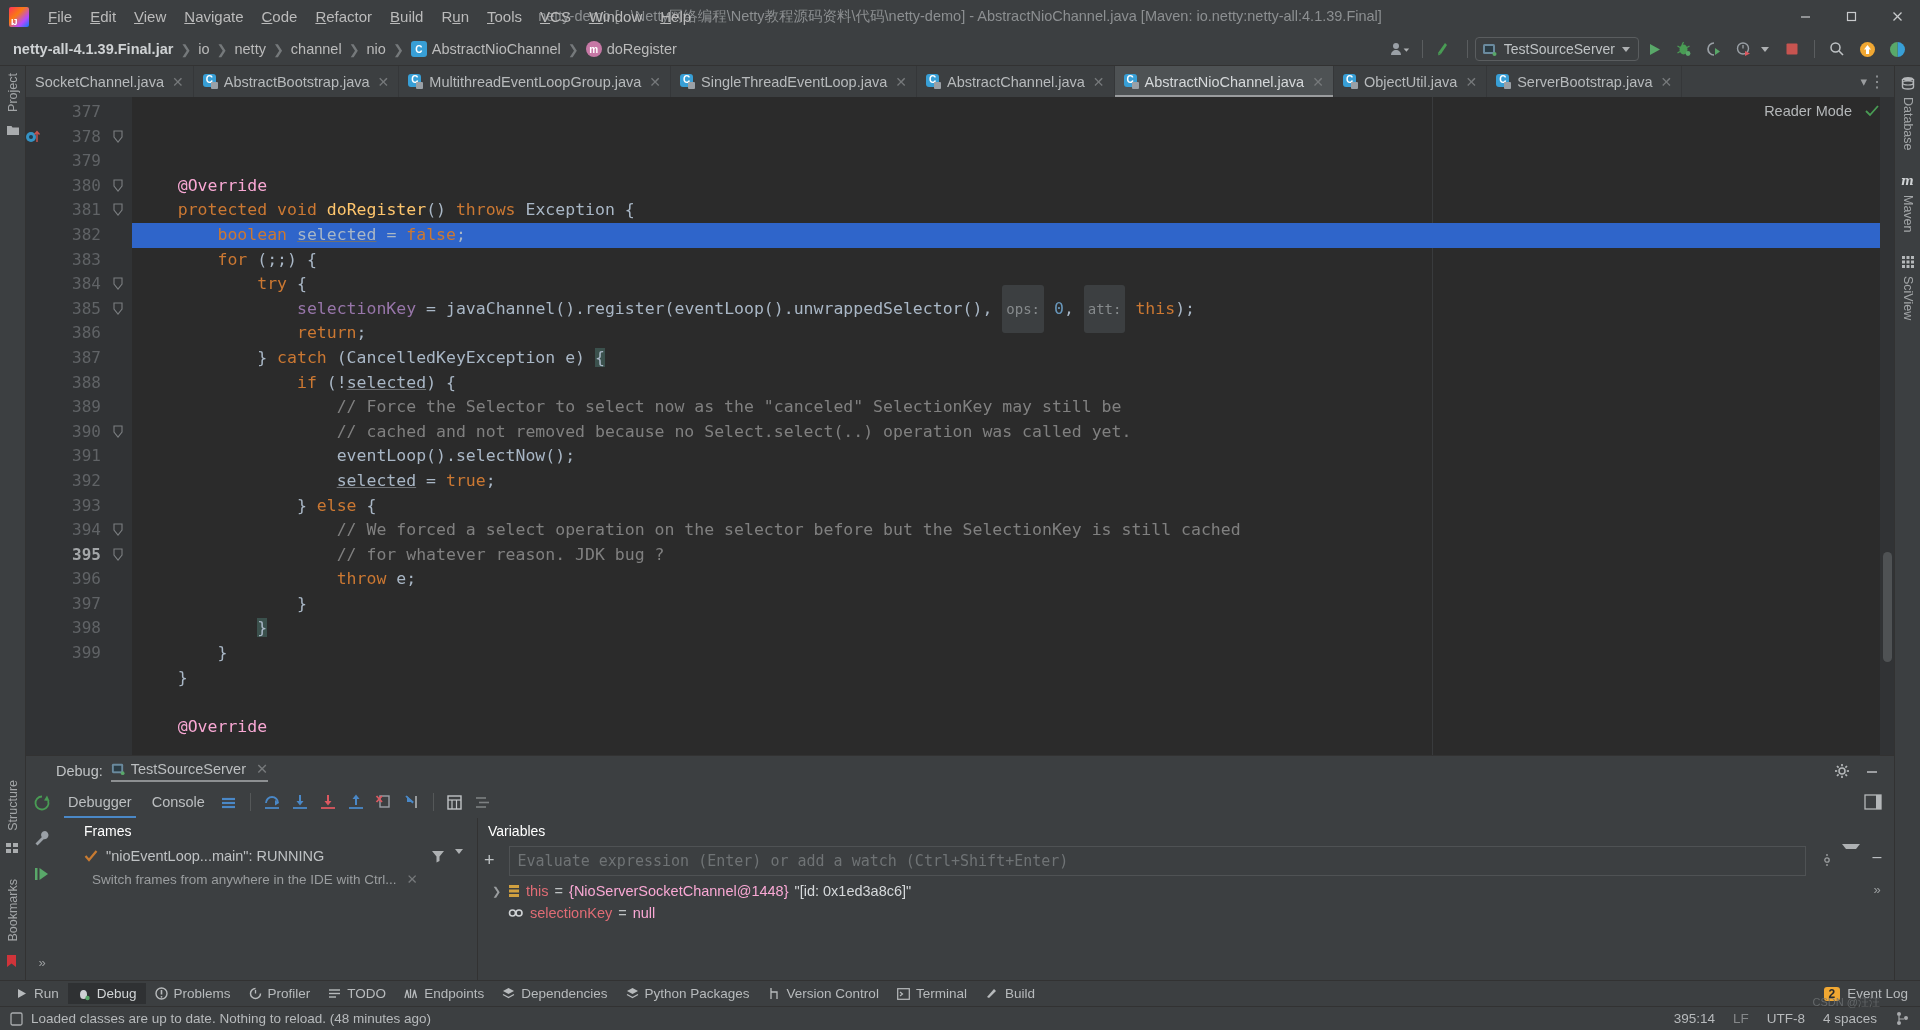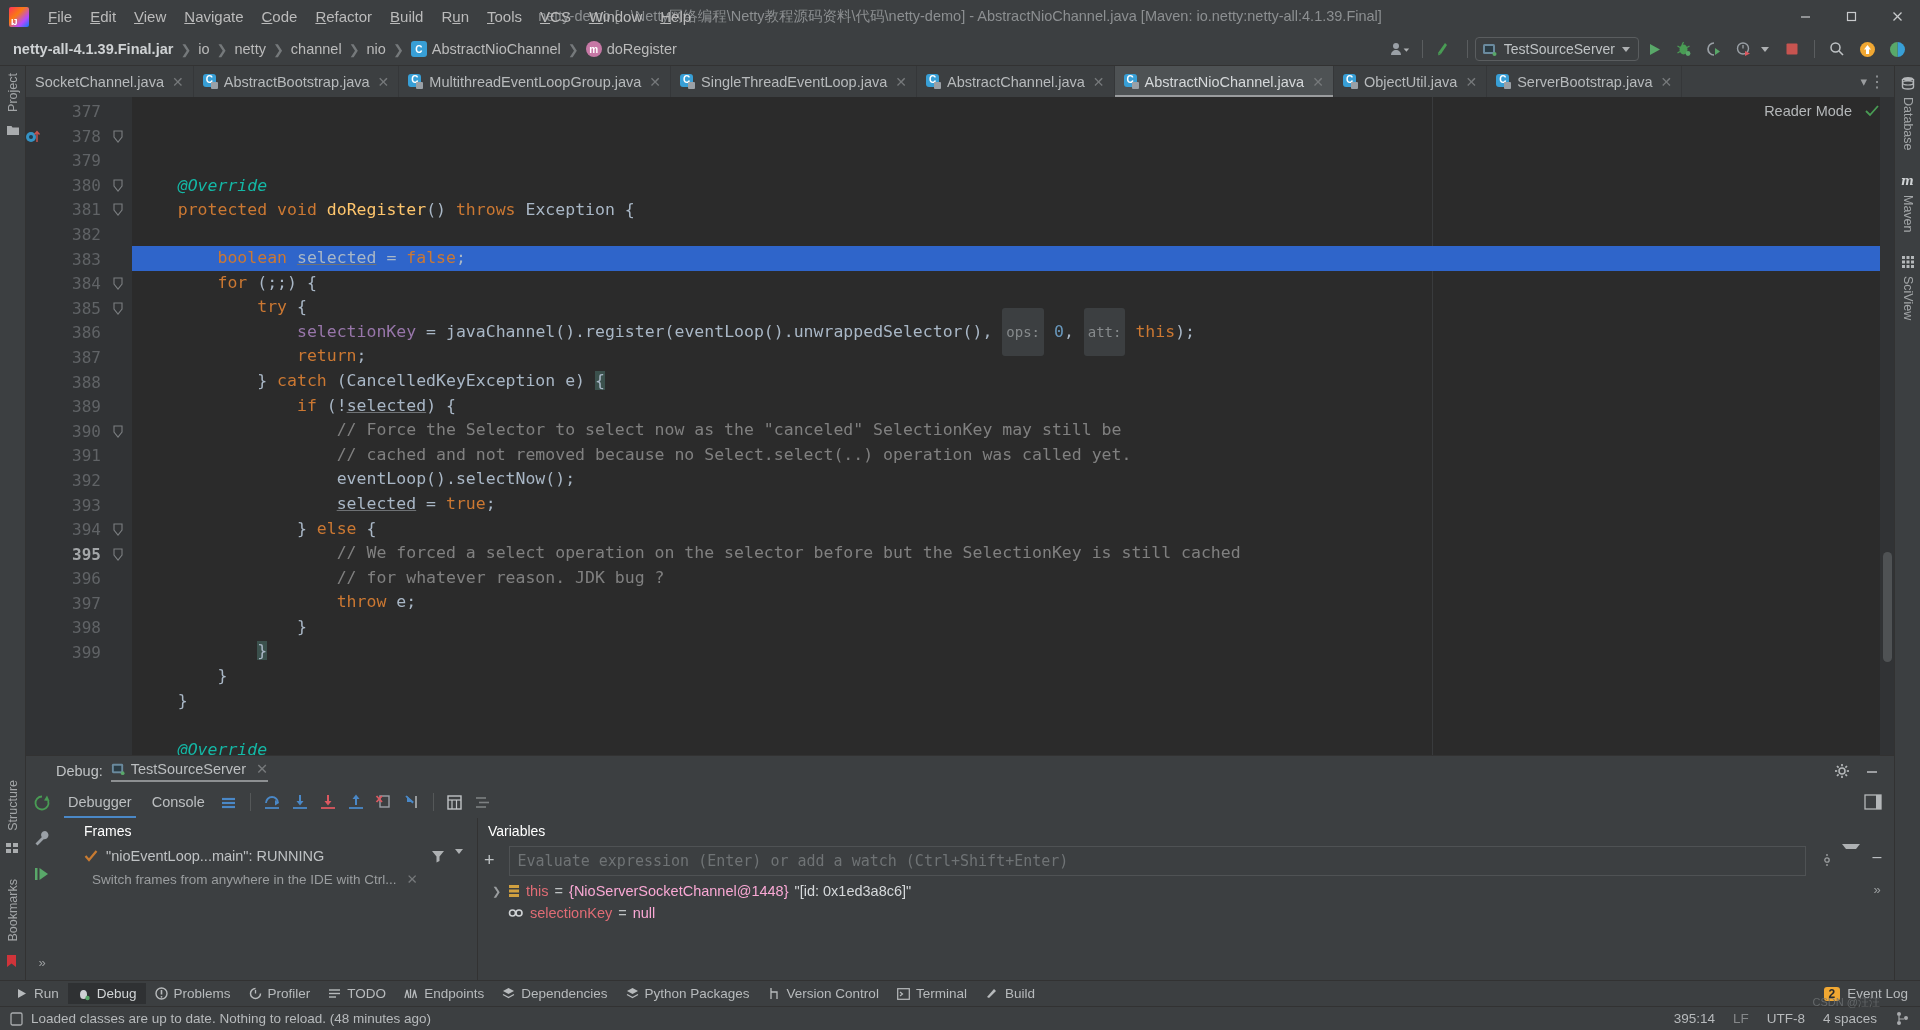--- a/index.html
+++ b/index.html
@@ -102,27 +102,27 @@
     color:#606366; font-family:"DejaVu Sans Mono", monospace; font-size:16px; line-height:24.6px; padding-top:3px;
   }
   .linenums .ln { height:24.6px; position:relative; }
   .foldcol { width:22px; background:#313335; flex:none; padding-top:3px; position:relative; }
   .code {
     flex:1; position:relative; overflow:hidden;
     font-family:"DejaVu Sans Mono", monospace; font-size:16.5px; line-height:24.6px;
     color:#a9b7c6; padding-top:3px; white-space:pre; background:#2b2b2b;
   }
   .cl { height:24.6px; padding-left:6px; position:relative; }
-  .cl.hl { background:#2f65ca;margin-top:23px; }
+  .cl.hl { background:#2f65ca; }
   .kw { color:#cc7832; }
   .cmt { color:#808080; }
   .num { color:#6897bb; }
   .fld { color:#9876aa; }
   .mth { color:#ffc66d; }
-  .ann { color:#14b8a6;font-style:italic; }
+  .ann { color:#f9a8d4; }
   .id { color:#a9b7c6; }
   .und { text-decoration: underline; text-decoration-color:#6e7174; }
   .hint {
     background:#3c3f41; color:#868a8c; border-radius:3px; padding:16px 4px; font-size:14px;
   }
   .right-margin { position:absolute; top:0; bottom:0; width:1px; background:#393b3d; }
   .reader-badge {
     position:absolute; right:14px; top:6px; display:flex; align-items:center; gap:12px;
     font-size:14.5px; color:#b4b7b9; z-index:4;
   }

